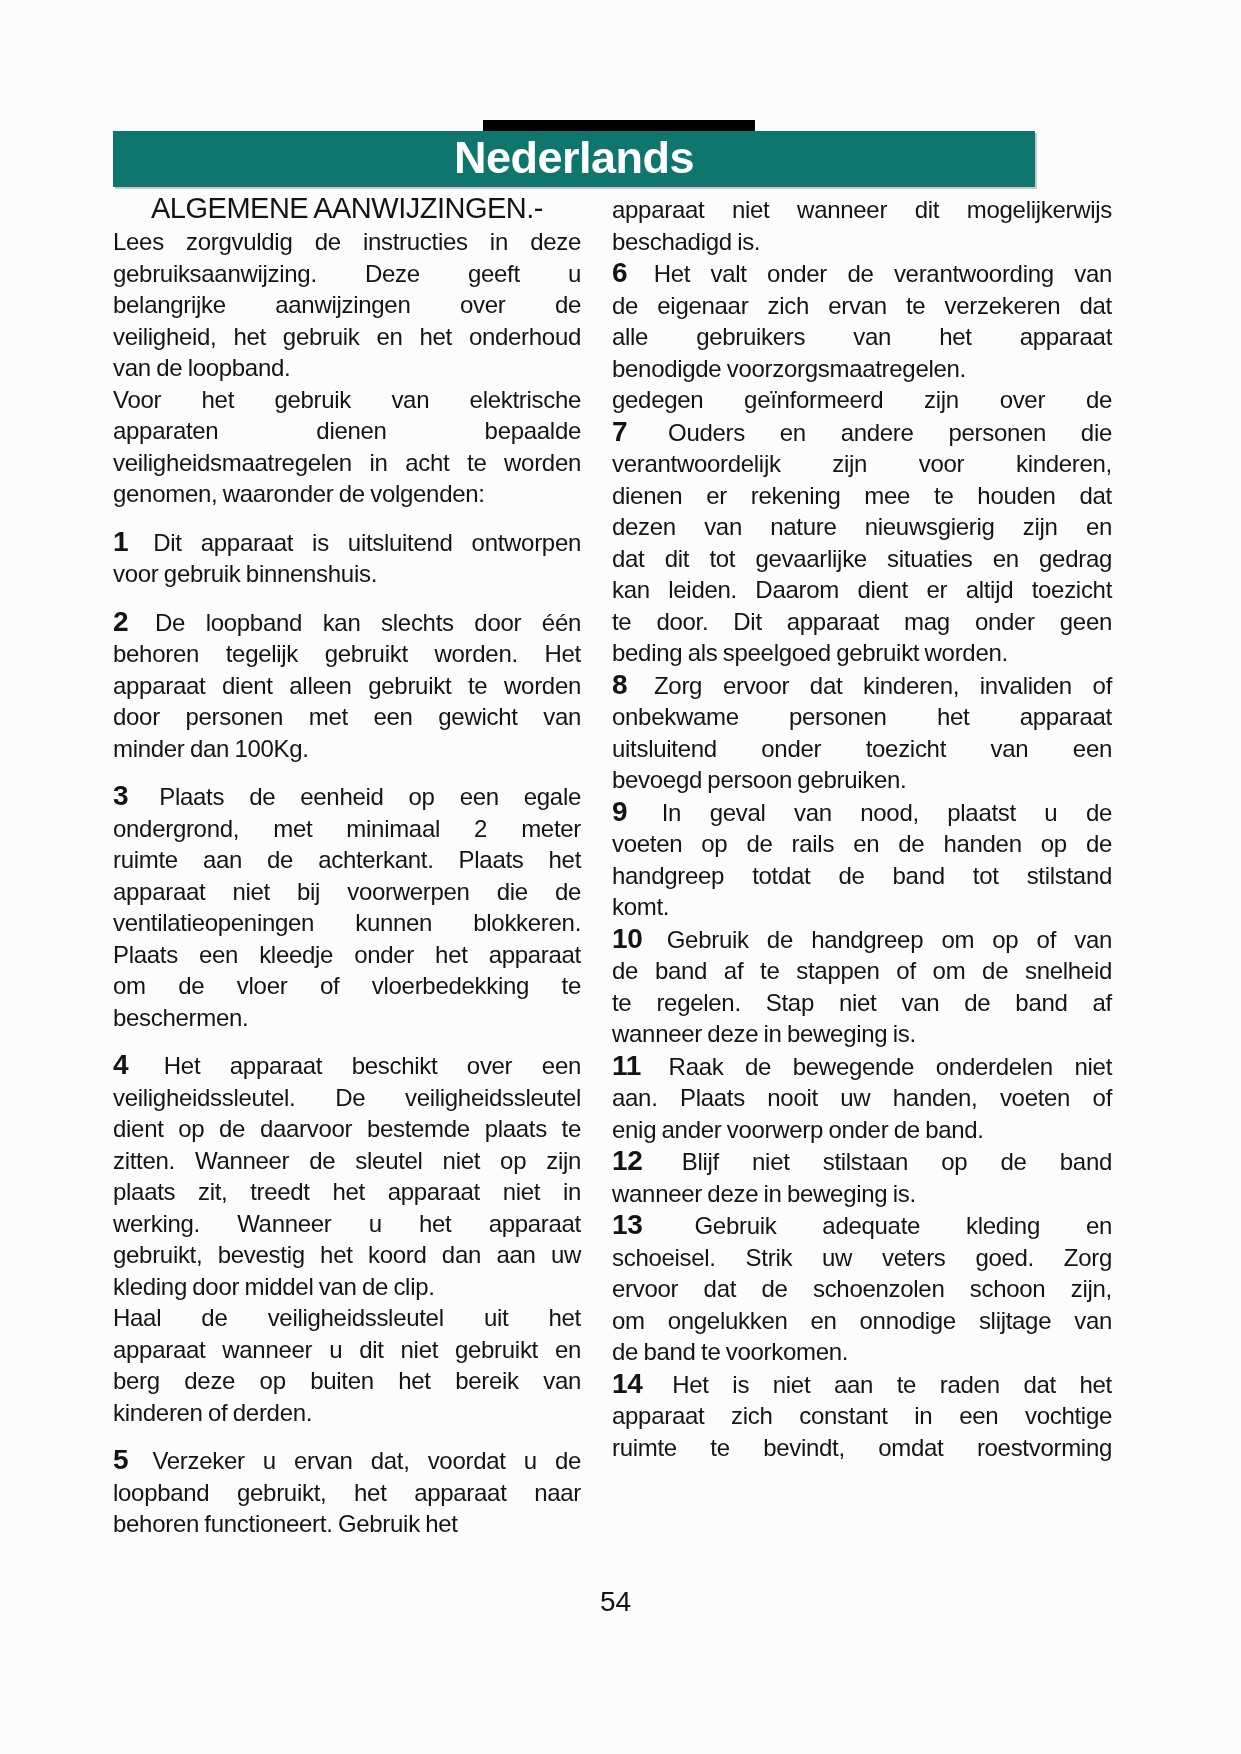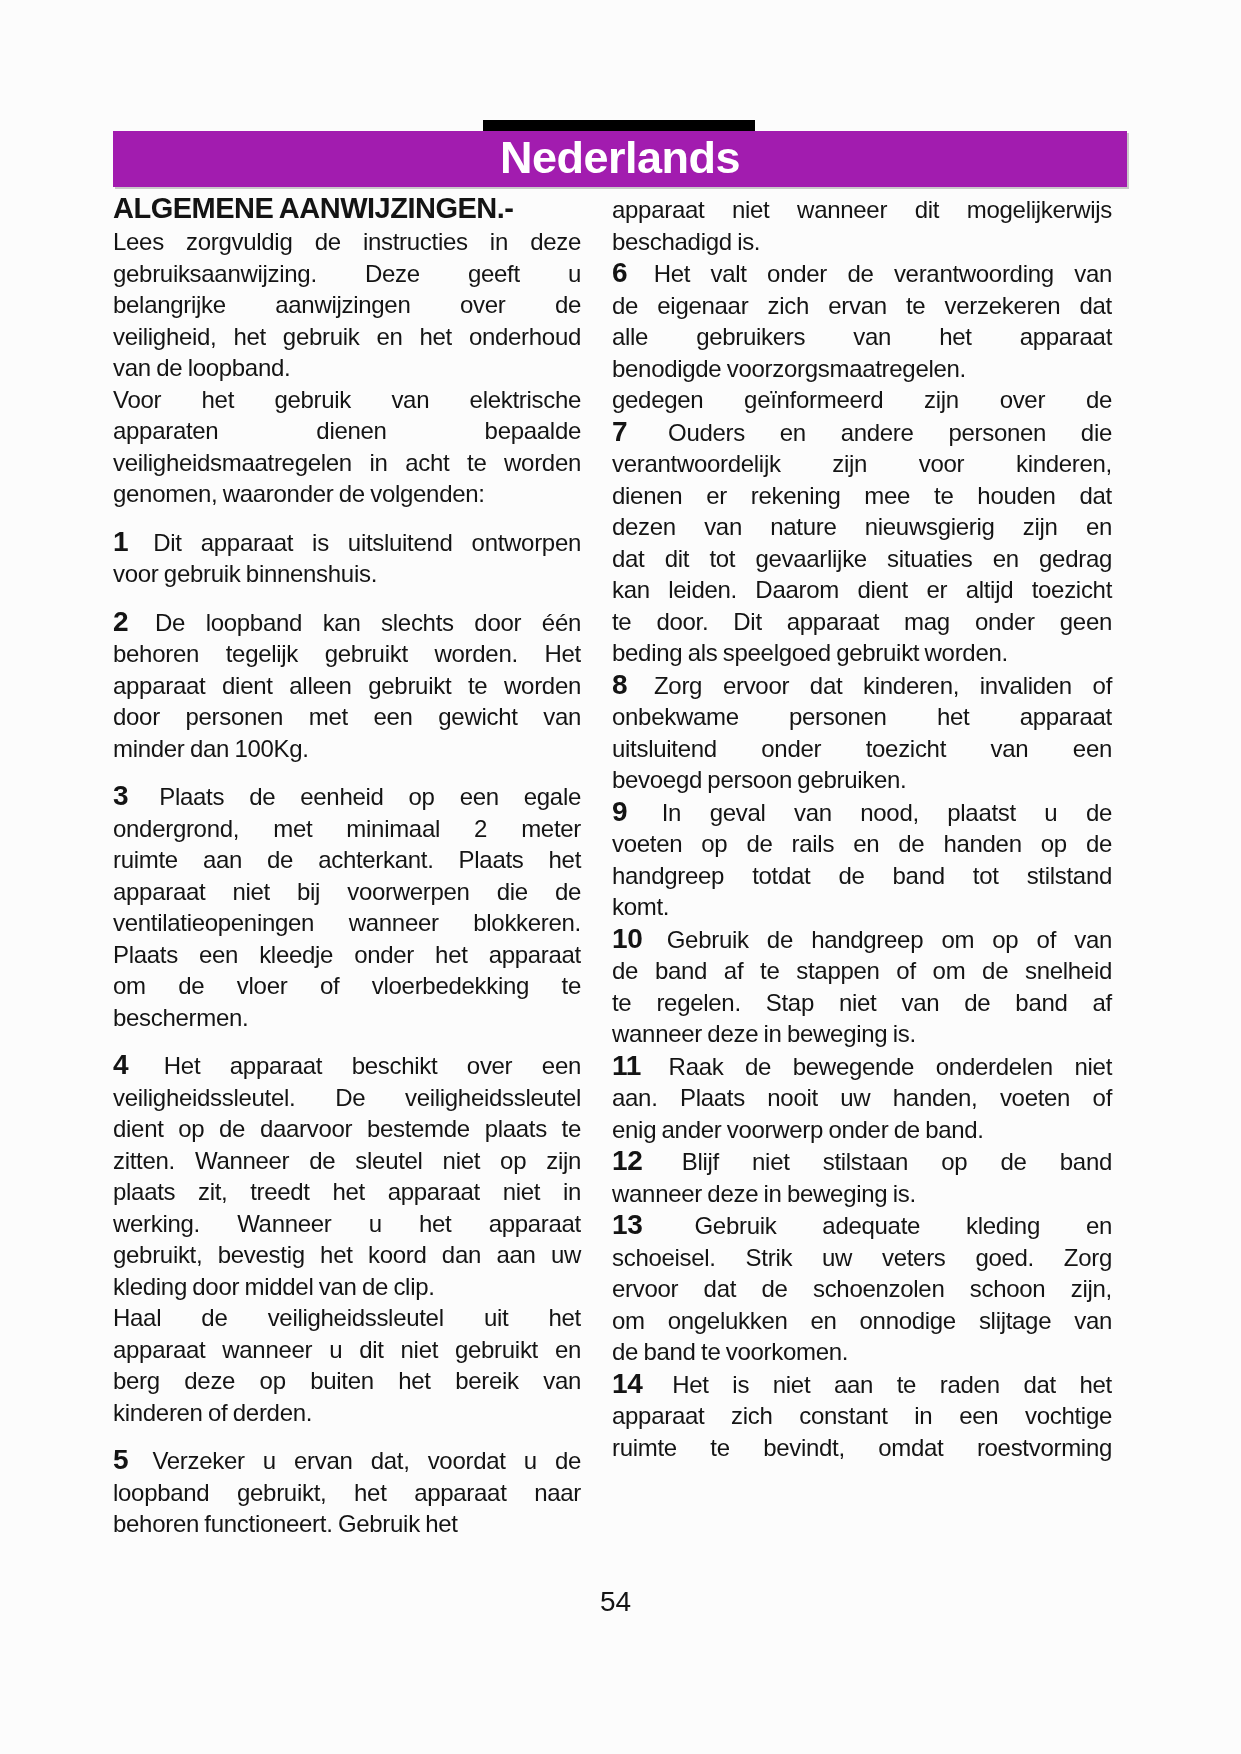--- a/index.html
+++ b/index.html
@@ -9,22 +9,22 @@
     background:#fcfcfc;
     font-family:"Liberation Sans", sans-serif;
     color:#141414;
     overflow:hidden;
   }
   .header-tab{
     position:absolute;left:483px;top:120px;width:272px;height:14px;
     background:#000;
   }
   .header-bar{
-    position:absolute;left:113px;top:131px;width:1014px;height:56px;
-    background:#a21caf;
+    position:absolute;left:113px;top:131px;width:922px;height:56px;
+    background:#0f766e;
     box-shadow:2px 2px 0 #c9c9c9;
     display:flex;align-items:center;justify-content:center;
   }
   .header-title{
     color:#fff;
     font-size:45px;
     font-weight:700;
     letter-spacing:-0.5px;
     line-height:1;
     padding-bottom:4px;
@@ -33,24 +33,24 @@
     position:absolute;top:190px;
     font-size:24px;
     line-height:31.5px;
     letter-spacing:-0.3px;
     word-spacing:-1px;
   }
   .col-left{left:113px;width:468px;}
   .col-right{left:612px;width:500px;padding-top:4px;}
   .section-heading{
     font-size:29px;
-    font-weight:700;
+    font-weight:400;
     letter-spacing:-0.5px;
     line-height:36px;
-    text-align:left;
+    text-align:center;
     white-space:nowrap;
   }
   .block{margin:0;}
   .col-left .item{margin-top:16px;}
   .col-right .item{}
   .line{
     text-align:justify;
     text-align-last:justify;
   }
   .line.last{
@@ -104,21 +104,21 @@
           <div class="line">behoren tegelijk gebruikt worden. Het</div>
           <div class="line">apparaat dient alleen gebruikt te worden</div>
           <div class="line">door personen met een gewicht van</div>
           <div class="line last">minder dan 100Kg.</div>
         </div>
         <div class="block item">
           <div class="line"><span class="num">3</span> Plaats de eenheid op een egale</div>
           <div class="line">ondergrond, met minimaal 2  meter</div>
           <div class="line">ruimte aan de achterkant. Plaats het</div>
           <div class="line">apparaat niet bij voorwerpen die de</div>
-          <div class="line">ventilatieopeningen wanneer blokkeren.</div>
+          <div class="line">ventilatieopeningen kunnen blokkeren.</div>
           <div class="line">Plaats een kleedje onder het apparaat</div>
           <div class="line">om de vloer of vloerbedekking te</div>
           <div class="line last">beschermen.</div>
         </div>
         <div class="block item">
           <div class="line"><span class="num">4</span> Het apparaat beschikt over een</div>
           <div class="line">veiligheidssleutel. De veiligheidssleutel</div>
           <div class="line">dient op de daarvoor bestemde plaats te</div>
           <div class="line">zitten. Wanneer de sleutel niet op zijn</div>
           <div class="line">plaats zit, treedt het apparaat niet in</div>

